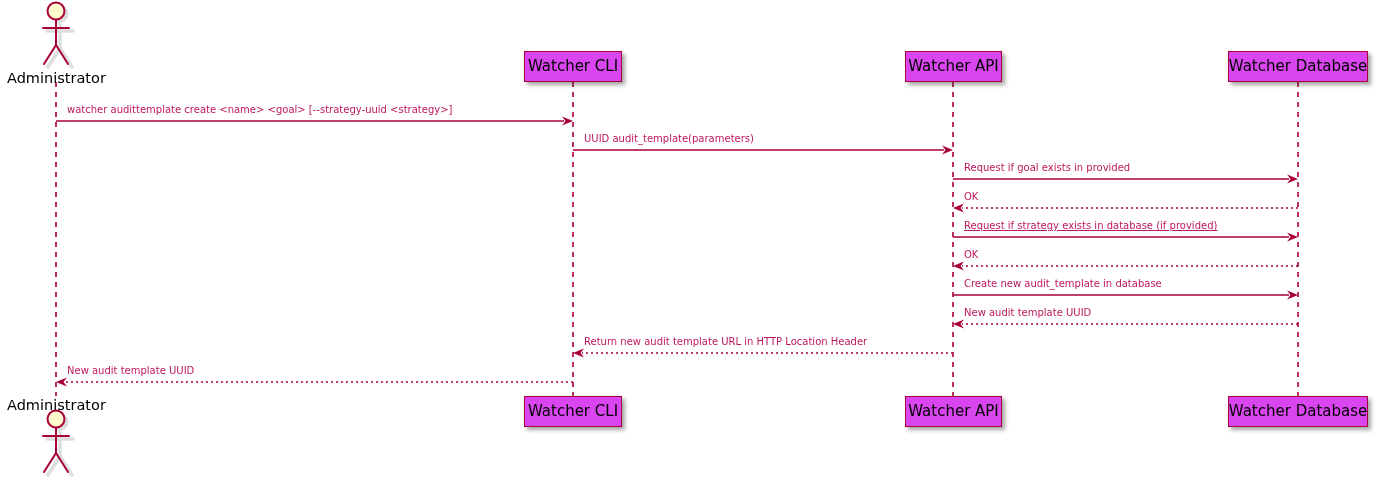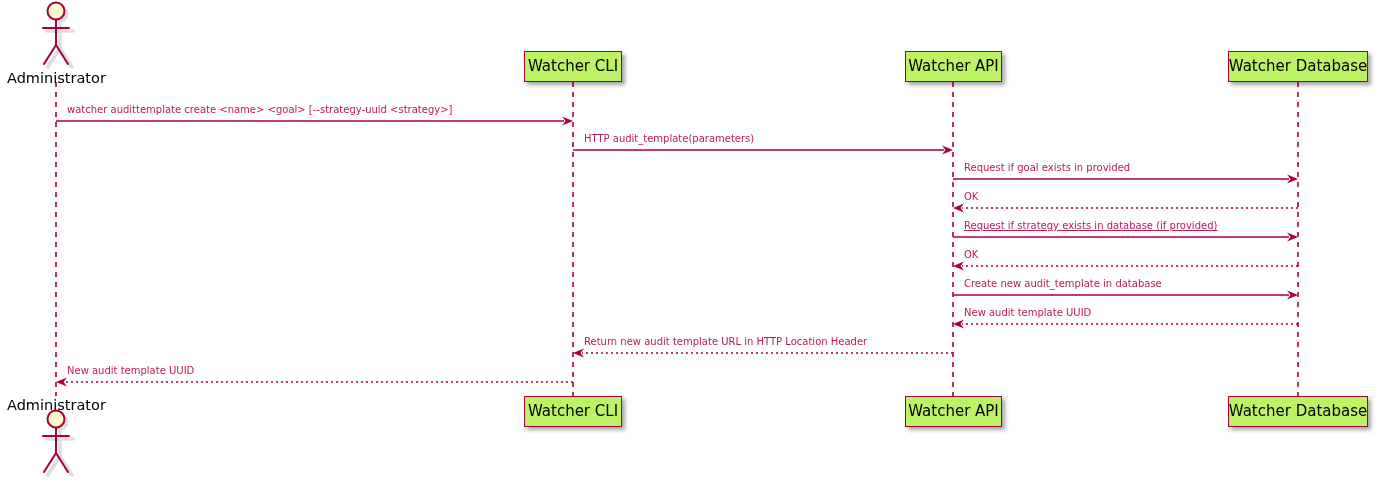--- a/index.html
+++ b/index.html
@@ -53,21 +53,21 @@
     fill: none;
     stroke-linecap: round;
   }
   .actor-head {
     stroke: #A80036;
     stroke-width: 2;
     fill: #FEFECE;
   }
   .pbox {
     position: absolute;
-    background: #bef264;
+    background: #d946ef;
     border: 1.7px solid #A80036;
     box-sizing: border-box;
     box-shadow: 3px 3px 4px rgba(40,40,40,0.42);
     display: flex;
     align-items: center;
     justify-content: center;
     font-size: 15px;
     color: #000000;
     white-space: nowrap;
     line-height: 1;
@@ -173,21 +173,21 @@
   <div class="pbox" id="pbox-db-top" style="left:1228px; top:51px; width:140px; height:31px;">Watcher Database</div>
 
   <div class="pbox" id="pbox-cli-bottom" style="left:524px; top:396px; width:98px; height:31px;">Watcher CLI</div>
 
   <div class="pbox" id="pbox-api-bottom" style="left:905px; top:396px; width:97px; height:31px;">Watcher API</div>
 
   <div class="pbox" id="pbox-db-bottom" style="left:1228px; top:396px; width:140px; height:31px;">Watcher Database</div>
 
   <div id="label-layer">
       <div class="msg-label" style="left: 67px; top: 105px;">watcher audittemplate create &lt;name&gt; &lt;goal&gt; [--strategy-uuid &lt;strategy&gt;]</div>
-      <div class="msg-label" style="left: 584px; top: 134px;">HTTP audit_template(parameters)</div>
+      <div class="msg-label" style="left: 584px; top: 134px;">UUID audit_template(parameters)</div>
       <div class="msg-label" style="left: 964px; top: 163px;">Request if goal exists in provided</div>
       <div class="msg-label" style="left: 964px; top: 192px;">OK</div>
       <div class="msg-label" style="left: 964px; top: 221px; text-decoration: underline;">Request if strategy exists in database (if provided)</div>
       <div class="msg-label" style="left: 964px; top: 250px;">OK</div>
       <div class="msg-label" style="left: 964px; top: 279px;">Create new audit_template in database</div>
       <div class="msg-label" style="left: 964px; top: 308px;">New audit template UUID</div>
       <div class="msg-label" style="left: 584px; top: 337px;">Return new audit template URL in HTTP Location Header</div>
       <div class="msg-label" style="left: 67px; top: 366px;">New audit template UUID</div>
     </div>
 

